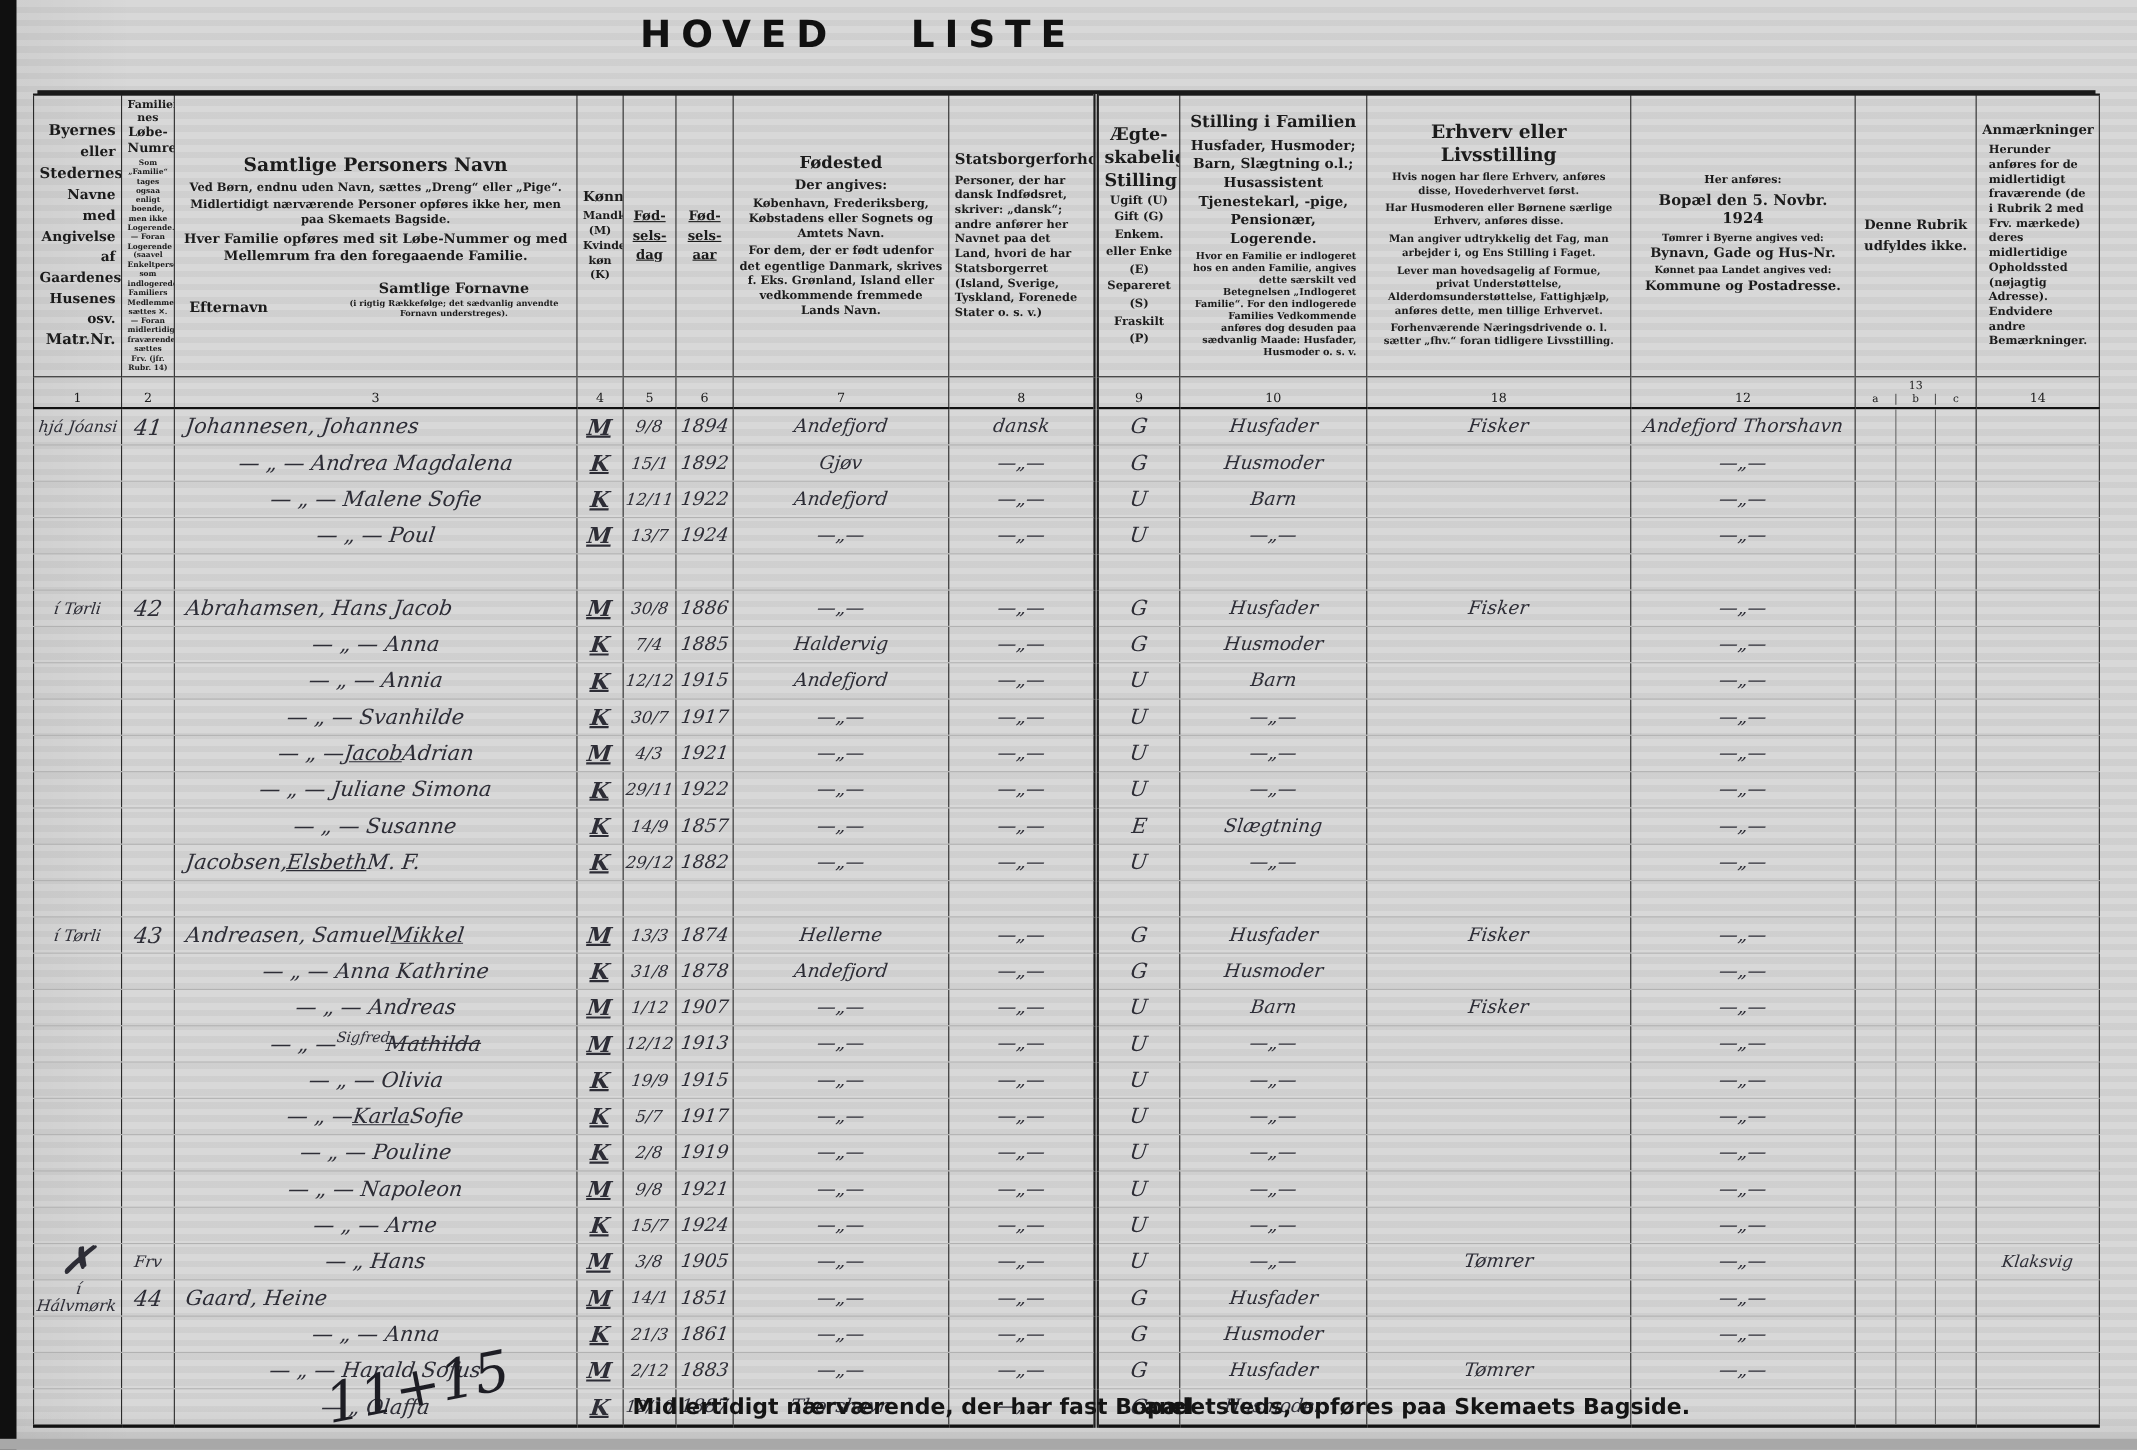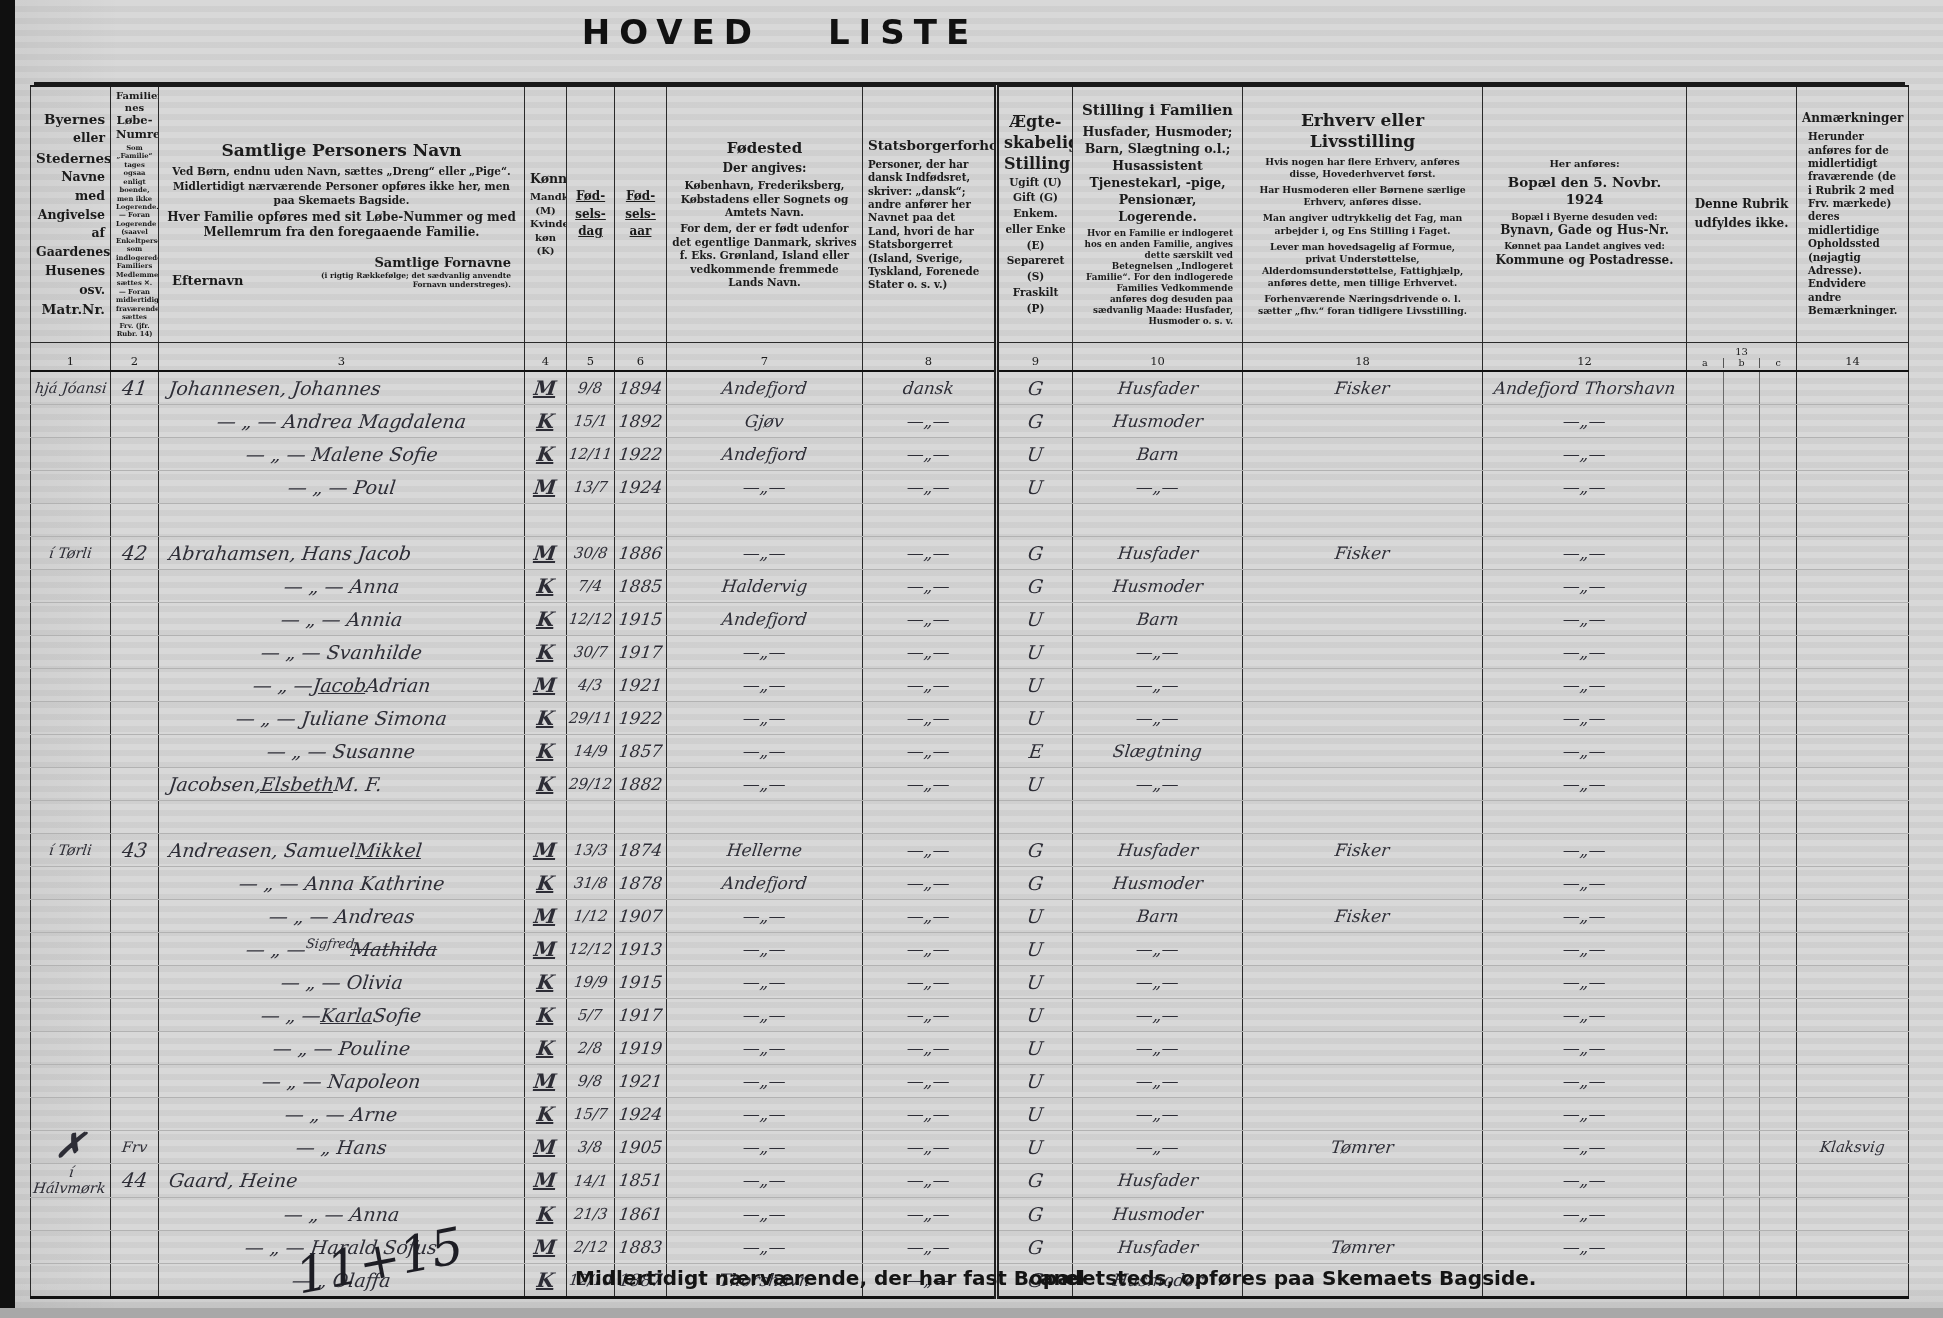--- a/index.html
+++ b/index.html
@@ -48,21 +48,21 @@
   .h-note.sm{font-size:12px;}
   .h-note.xs{font-size:8.6px;text-align:left;}
   .italiclike{}
   .col1-l{display:block;font-size:12.5px;line-height:1.5;text-align:right;}
   .col1-l.b{font-weight:bold;font-size:13.5px;}
   .col2-l{display:block;font-size:10px;line-height:1.2;}
   .col2-l.b{font-weight:bold;font-size:11.5px;}
   .tiny-note{font-size:6.8px;line-height:1.25;display:block;margin-top:2px;text-align:center;}
   .subsplit{display:flex;align-items:flex-end;margin-top:14px;padding:0 8px 2px;}
   .subsplit .left{width:42%;text-align:left;font-size:13px;}
-  .subsplit .right{width:58%;text-align:right;font-size:13px;}
+  .subsplit .right{width:58%;text-align:center;font-size:13px;}
   .subsplit .rnote{display:block;font-size:7.5px;line-height:1.2;}
   .kon-t{font-weight:bold;font-size:12.5px;display:block;margin-bottom:4px;}
   .kon-s{font-size:10px;display:block;line-height:1.35;}
   .fsd{font-weight:bold;font-size:12px;display:block;line-height:1.45;text-decoration:underline;}
   .aeg-t{font-weight:bold;font-size:16px;display:block;line-height:1.3;}
   .aeg-i{font-size:10.5px;display:block;line-height:1.5;}
   .c10-lead{font-size:12.5px;line-height:1.35;margin:3px 0;}
   .c10-note{font-size:8.8px;line-height:1.25;text-align:right;margin:2px 4px;}
   .c11-p{font-size:9.3px;line-height:1.3;margin:4px 6px;}
   .c12-pre{font-size:10px;display:block;}
@@ -242,21 +242,21 @@
         <div class="c11-p">Har Husmoderen eller Børnene særlige Erhverv, anføres disse.</div>
         <div class="c11-p">Man angiver udtrykkelig det Fag, man arbejder i, og Ens Stilling i Faget.</div>
         <div class="c11-p">Lever man hovedsagelig af Formue, privat Understøttelse, Alderdomsunderstøttelse, Fattighjælp, anføres dette, men tillige Erhvervet.</div>
         <div class="c11-p">Forhenværende Næringsdrivende o. l. sætter „fhv.“ foran tidligere Livsstilling.</div>
       </div>
         </th>
       <th>
           <div class="thin">
         <span class="c12-pre">Her anføres:</span>
         <span class="c12-t">Bopæl den 5. Novbr. 1924</span>
-        <span class="c12-n">Bopæl i Byerne desuden ved:</span>
+        <span class="c12-n">Tømrer i Byerne angives ved:</span>
         <span class="c12-l">Bynavn, Gade og Hus-Nr.</span>
         <span class="c12-n">Kønnet paa Landet angives ved:</span>
         <span class="c12-l">Kommune og Postadresse.</span>
       </div>
         </th>
       <th>
           <div class="thin">
         <div class="c13-t">Denne Rubrik udfyldes ikke.</div>
       </div>
         </th>

